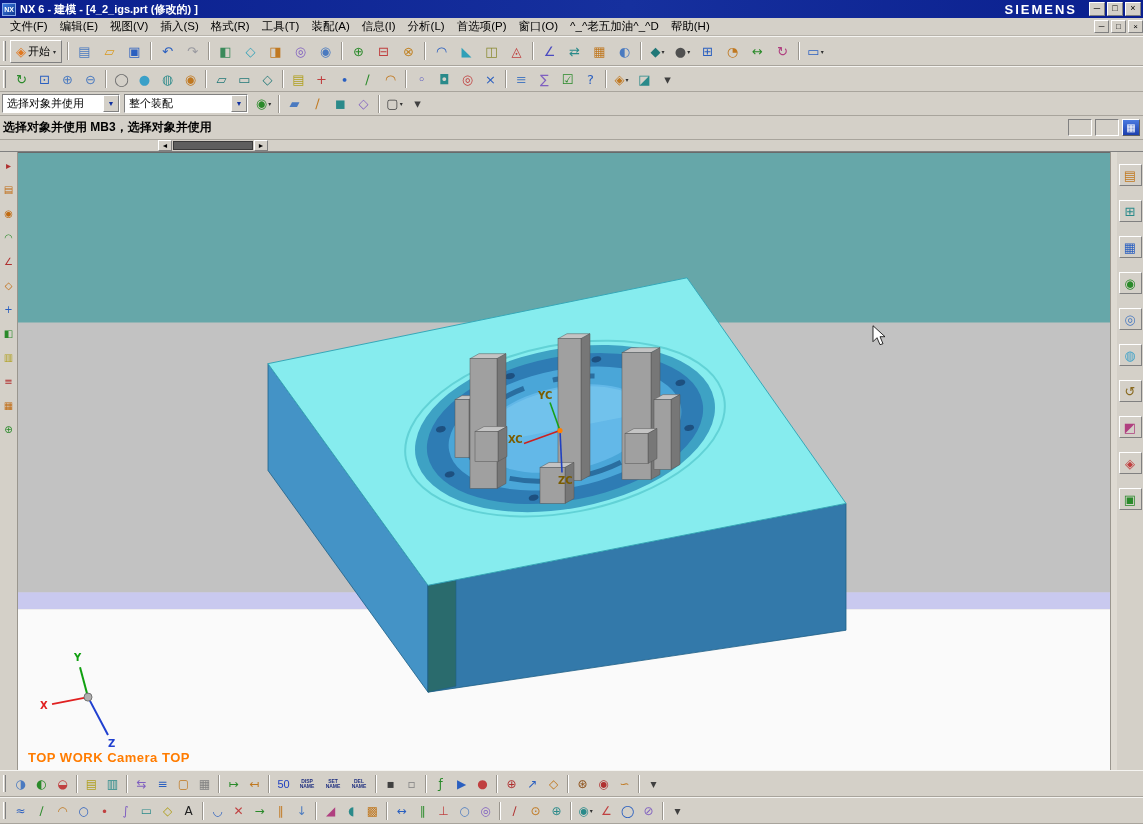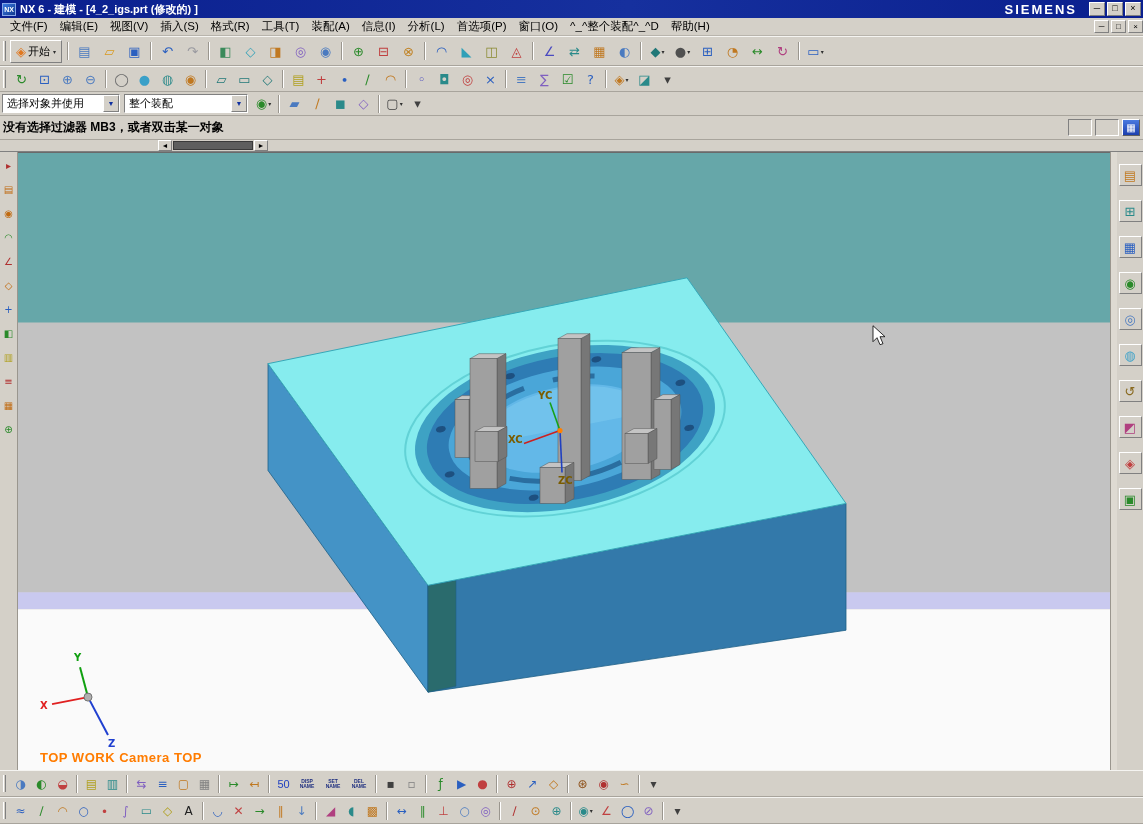--- a/index.html
+++ b/index.html
@@ -71,21 +71,21 @@
   .split-arrow { width:14px; height:11px; background:#d4d0c8; border:1px solid;
                  border-color:#fff #808080 #808080 #fff; font-size:7px; line-height:9px; text-align:center; }
   .split-handle { width:80px; height:9px; background:#5e5e5e; border:1px solid #3a3a3a; margin:0 1px; }
 
   
   .workarea { flex:1; display:flex; min-height:0; }
   .left-strip { width:18px; background:#d4d0c8; display:flex; flex-direction:column; align-items:center;
                 gap:9px; padding-top:6px; border-right:1px solid #9a968e; flex:0 0 auto; }
   .viewport { flex:1; position:relative; border-top:1px solid #6a6a6a; overflow:hidden; }
   .viewport svg { position:absolute; inset:0; width:100%; height:100%; }
-  .vp-status { position:absolute; left:22px; bottom:5px; color:#ff7c00; font-weight:bold;
+  .vp-status { position:absolute; left:10px; bottom:5px; color:#ff7c00; font-weight:bold;
                font-size:13px; letter-spacing:0.5px; }
   .right-col { width:33px; display:flex; flex:0 0 auto; background:#d4d0c8; }
   .vscroll { width:7px; background:#dedad2; border-left:1px solid #9a968e; }
   .right-strip { flex:1; display:flex; flex-direction:column; align-items:center; gap:14px; padding-top:12px; }
   .rbtn { min-width:23px; height:22px; background:#d4d0c8; border:1px solid; border-color:#fff #808080 #808080 #fff;
           display:flex; align-items:center; justify-content:center; margin:0; }
   .rbtn .glyph { font-size:13px; }
 </style>
 </head>
 <body>
@@ -107,21 +107,21 @@
         <span class="menu-item">编辑(E)</span>
         <span class="menu-item">视图(V)</span>
         <span class="menu-item">插入(S)</span>
         <span class="menu-item">格式(R)</span>
         <span class="menu-item">工具(T)</span>
         <span class="menu-item">装配(A)</span>
         <span class="menu-item">信息(I)</span>
         <span class="menu-item">分析(L)</span>
         <span class="menu-item">首选项(P)</span>
         <span class="menu-item">窗口(O)</span>
-        <span class="menu-item">^_^整个装配^_^D</span>
+        <span class="menu-item">^_^老五加油^_^D</span>
         <span class="menu-item">帮助(H)</span>
       </div>
     <span class="spacer"></span>
     <span class="winbtn sm">─</span>
     <span class="winbtn sm">□</span>
     <span class="winbtn sm">×</span>
   </div>
 
   <div class="toolrow r1">
     <span class="grip"></span>
@@ -355,21 +355,21 @@
           <span class="glyph" style="color: rgb(64, 64, 64);">▢</span>
           <span class="darrow">▾</span>
         </span>
         <span class="tbtn">
           <span class="glyph" style="color: rgb(64, 64, 64);">▾</span>
         </span>
       </span>
   </div>
 
   <div class="promptrow">
-    <span class="prompt-text">没有选择过滤器 MB3，或者双击某一对象</span>
+    <span class="prompt-text">选择对象并使用 MB3，选择对象并使用</span>
     <span class="spacer"></span>
     <span class="cuebox"></span>
     <span class="cuebox"></span>
     <span class="bluebtn">▦</span>
   </div>
 
   <div class="splitter">
     <span class="split-arrow">◄</span>
     <span class="split-handle"></span>
     <span class="split-arrow">►</span>

